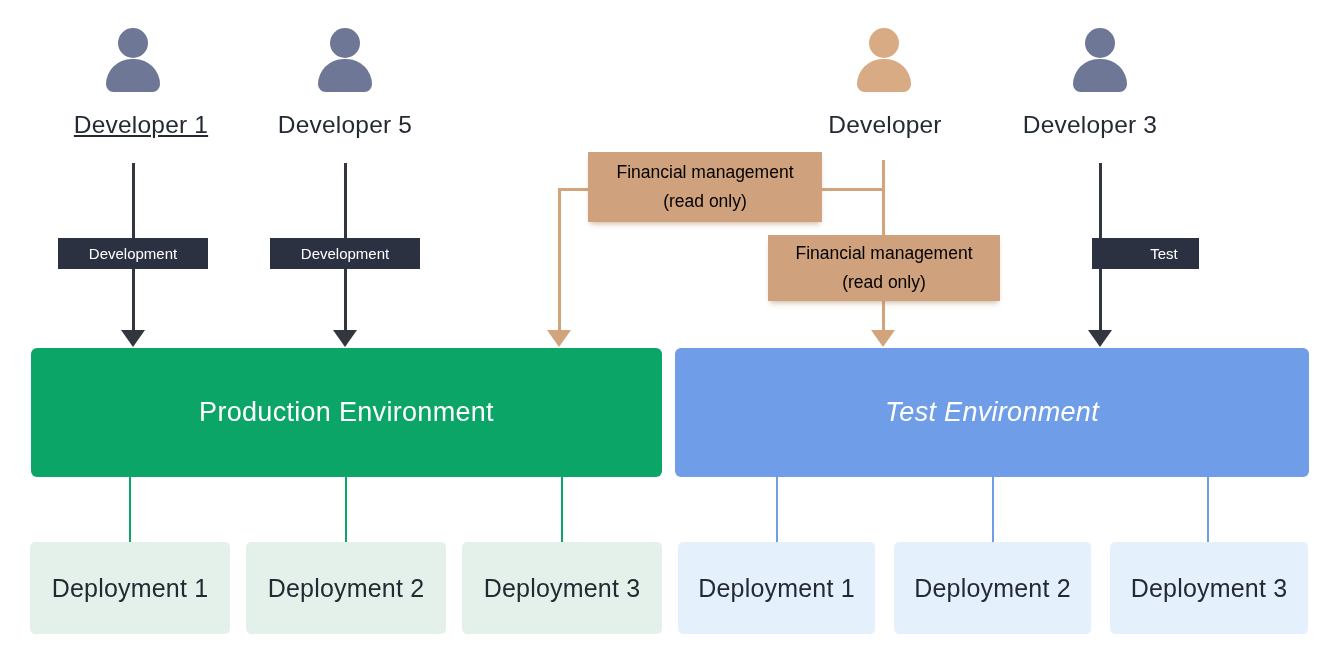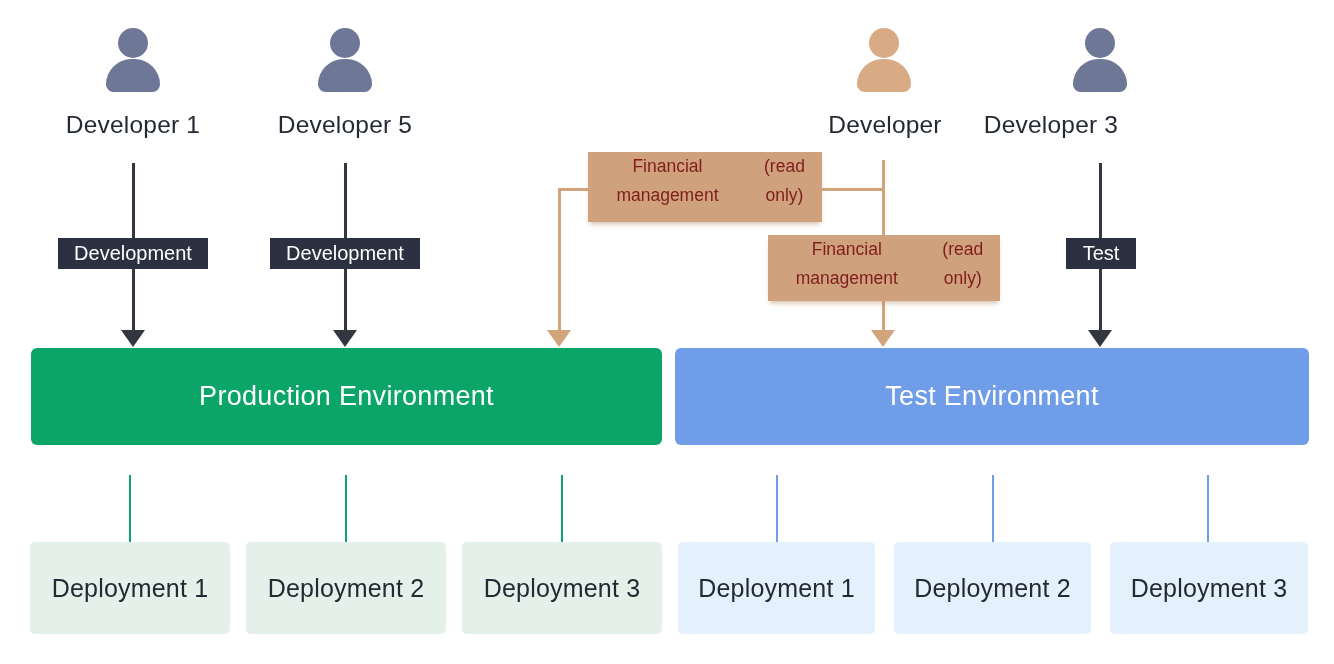--- a/index.html
+++ b/index.html
@@ -41,40 +41,40 @@
     border-left:12px solid transparent;
     border-right:12px solid transparent;
   }
   .arrowhead.dark { border-top:17px solid var(--arrow-dark); }
   .arrowhead.tan  { border-top:17px solid var(--tan-line); }
 
   
   .badge-dark {
     position:absolute; top:238px; height:31px; line-height:31px;
     background:var(--badge-dark); color:#ffffff;
-    font-size:20px; text-align:center; z-index:5;
+    font-size:15px; text-align:center; z-index:5;
   }
 
   
   .badge-tan {
-    position:absolute; background:var(--tan-badge); color:#7f1d1d;
+    position:absolute; background:var(--tan-badge); color:#000000;
     font-size:17.5px; text-align:center; z-index:5;
-    display:flex; flex-direction:row; justify-content:center;
+    display:flex; flex-direction:column; justify-content:center;
     line-height:29px;
     box-shadow:0 4px 5px -2px rgba(176,136,99,0.55);
   }
 
   
   .env {
-    position:absolute; top:348px; height:97px; border-radius:6px;
+    position:absolute; top:348px; height:129px; border-radius:6px;
     display:flex; align-items:center; justify-content:center;
     color:#ffffff; font-size:27px; letter-spacing:0.3px; z-index:2;
   }
   .env.prod { background:var(--green); }
-  .env.test { background:var(--blue); }
+  .env.test { background:var(--blue);font-style:italic; }
 
   
   .connector { position:absolute; top:475px; height:67px; width:2px; }
   .connector.green { background:var(--green); }
   .connector.blue  { background:var(--blue); }
 
   
   .deployment {
     position:absolute; top:542px; height:92px; border-radius:5px;
     display:flex; align-items:center; justify-content:center;
@@ -85,59 +85,59 @@
 </style>
 </head>
 <body>
 
 <div class="canvas">
 
   <div class="person dev" style="left:105px; top:28px;">
     <div class="head"></div>
     <div class="body"></div>
   </div>
-  <div class="actor-label" style="left:13px;">Developer 1</div>
+  <div class="actor-label" style="left:21px;text-decoration:underline;">Developer 1</div>
 
   <div class="person dev" style="left:317px; top:28px;">
     <div class="head"></div>
     <div class="body"></div>
   </div>
   <div class="actor-label" style="left:225px;">Developer 5</div>
 
   <div class="person acct" style="left:856px; top:28px;">
     <div class="head"></div>
     <div class="body"></div>
   </div>
   <div class="actor-label" style="left:765px;">Developer</div>
 
   <div class="person dev" style="left:1072px; top:28px;">
     <div class="head"></div>
     <div class="body"></div>
   </div>
-  <div class="actor-label" style="left:931px;">Developer 3</div>
+  <div class="actor-label" style="left:970px;">Developer 3</div>
 
   <div class="vline dark" style="left:132px; top:163px; height:168px;"></div>
   <div class="arrowhead dark" style="left:121px; top:330px;"></div>
 
   <div class="vline dark" style="left:344px; top:163px; height:168px;"></div>
   <div class="arrowhead dark" style="left:333px; top:330px;"></div>
 
   <div class="vline dark" style="left:1099px; top:163px; height:168px;"></div>
   <div class="arrowhead dark" style="left:1088px; top:330px;"></div>
 
   <div class="vline tan" style="left:882px; top:160px; height:170px;"></div>
   <div class="arrowhead tan" style="left:871px; top:330px;"></div>
 
   <div class="hline tan" style="left:558px; top:188px; width:326px;"></div>
   <div class="vline tan" style="left:558px; top:188px; height:142px;"></div>
   <div class="arrowhead tan" style="left:547px; top:330px;"></div>
 
   <div class="badge-dark" style="left:58px; width:150px;">Development</div>
   <div class="badge-dark" style="left:270px; width:150px;">Development</div>
-  <div class="badge-dark" style="left:1066px; width:70px;">Test</div>
+  <div class="badge-dark" style="left:1092px; width:70px;padding-left:37px;">Test</div>
 
   <div class="badge-tan" style="left:588px; top:152px; width:234px; height:70px;">
     <div>Financial management</div>
     <div>(read only)</div>
   </div>
   <div class="badge-tan" style="left:768px; top:235px; width:232px; height:66px;">
     <div>Financial management</div>
     <div>(read only)</div>
   </div>
 

